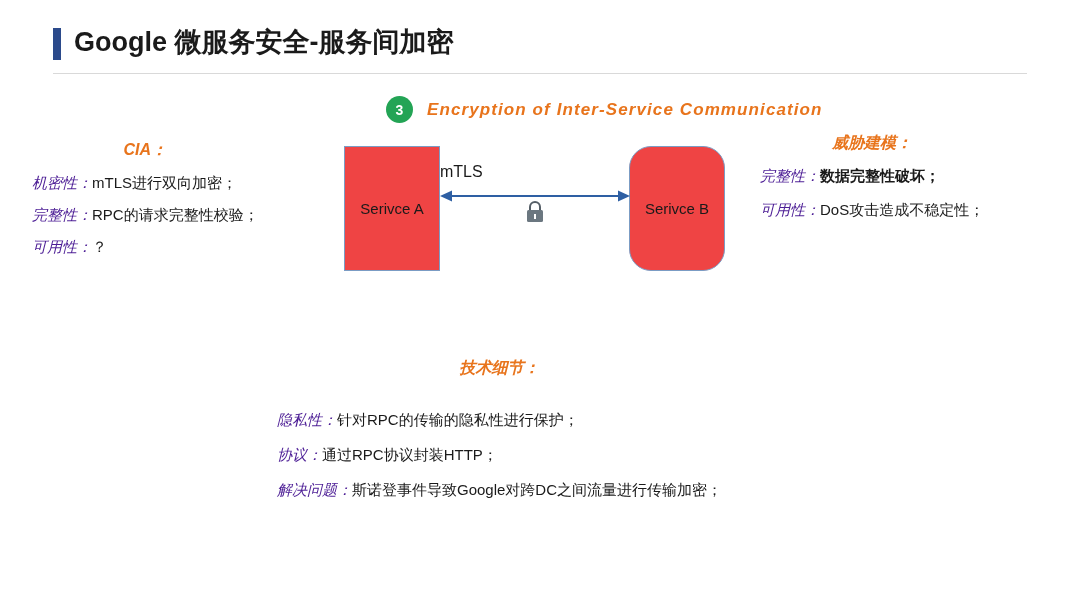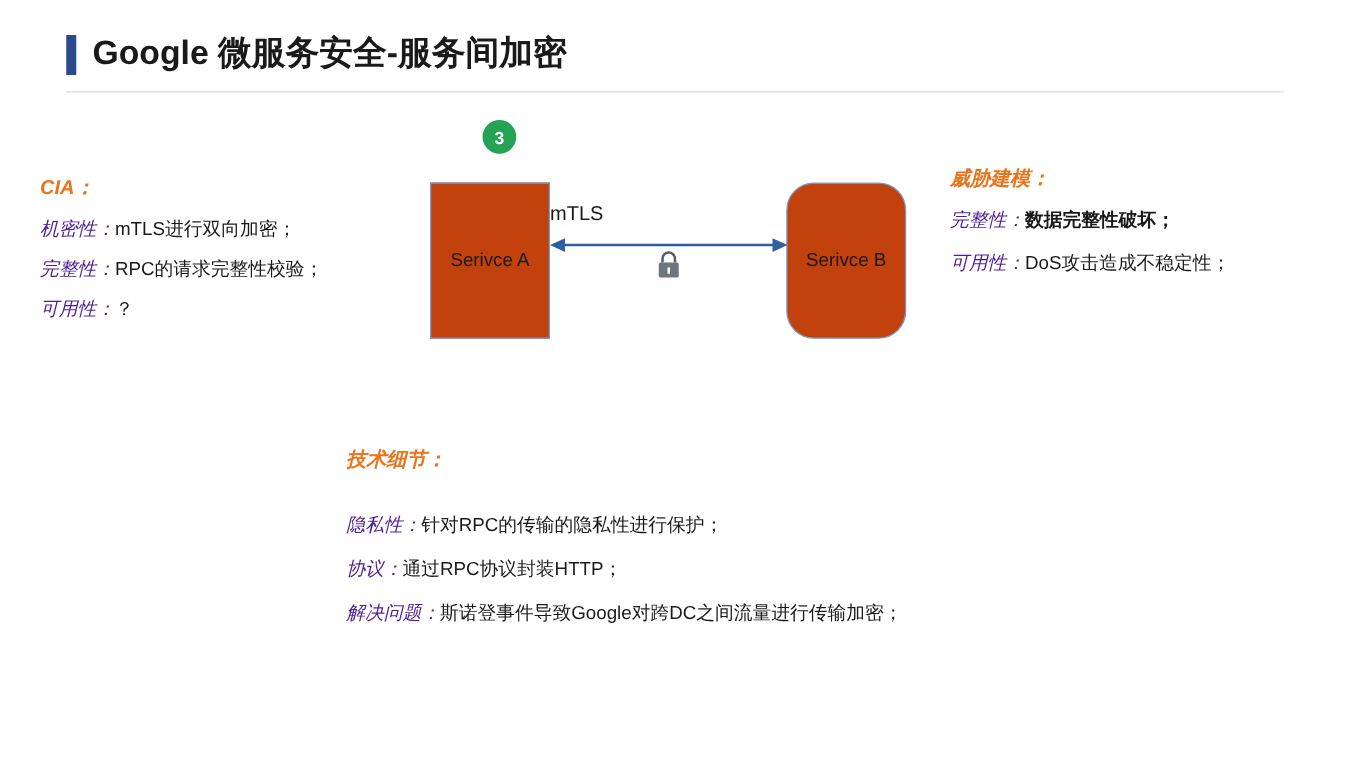--- a/index.html
+++ b/index.html
@@ -78,21 +78,21 @@
     font-size: 17px;
     letter-spacing: 1.1px;
     white-space: nowrap;
   }
 
   
   .service-box {
     position: absolute;
     width: 96px;
     height: 125px;
-    background: #c2410c;
+    background: #ef4444;
     border: 1px solid #7b9cc4;
     box-sizing: border-box;
     display: flex;
     align-items: center;
     justify-content: center;
     font-size: 15px;
     color: #1a1a1a;
   }
   #service-a-box { left: 344px; top: 146px; }
   #service-b-box { left: 629px; top: 146px; border-radius: 22px; }
@@ -123,20 +123,21 @@
 
   
   .block { position: absolute; }
   .block-title {
     color: #e8741c;
     font-weight: bold;
     font-style: italic;
     font-size: 16px;
     margin-bottom: 13px;
     white-space: nowrap;
+    text-align: center;
   }
   .line {
     font-size: 15px;
     color: #1a1a1a;
     margin-bottom: 13px;
     white-space: nowrap;
   }
   .line .key {
     color: #4c1d95;
     font-weight: normal;
@@ -155,20 +156,21 @@
 <body>
 
 <div id="slide-header">
   <div id="title-bar"></div>
   <div id="page-title">Google 微服务安全-服务间加密</div>
   <div id="header-rule"></div>
 </div>
 
 <div id="section-heading">
   <div id="section-badge">3</div>
+  <div id="section-title">Encryption  of  Inter-Service  Communication</div>
 </div>
 
 <div id="service-a-box" class="service-box">
   <span>Serivce A</span>
 </div>
 
 <div id="service-b-box" class="service-box">
   <span>Serivce B</span>
 </div>
 

